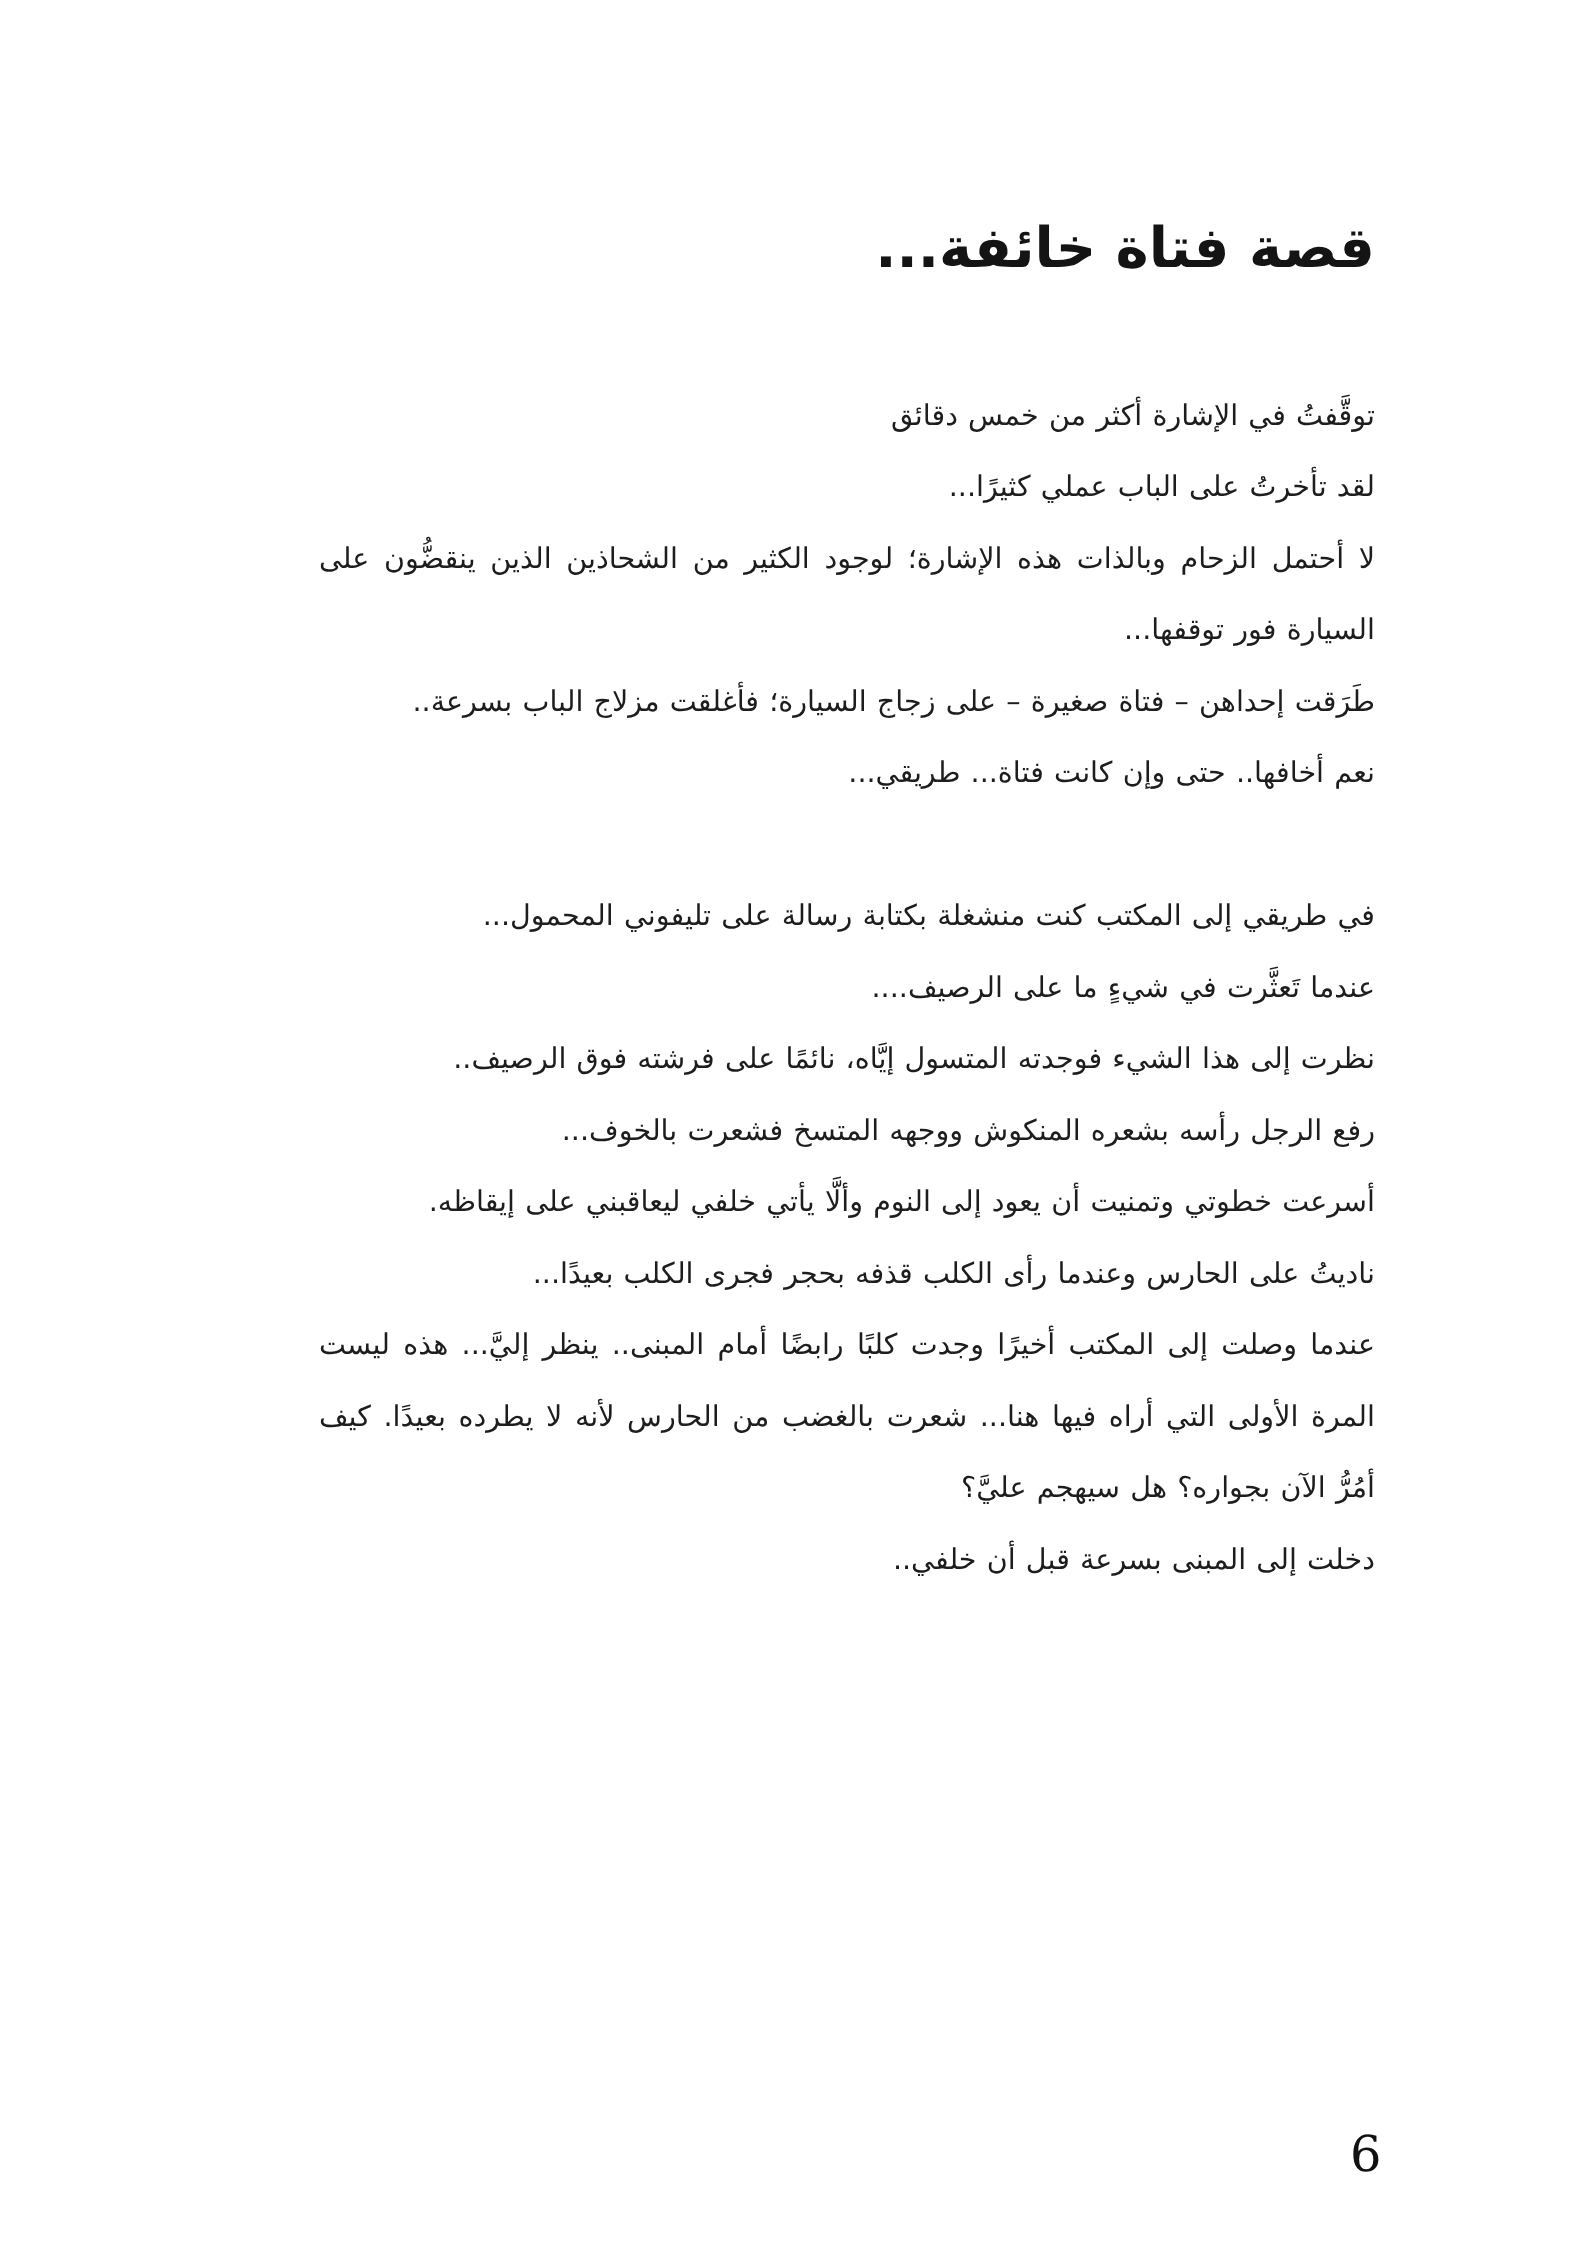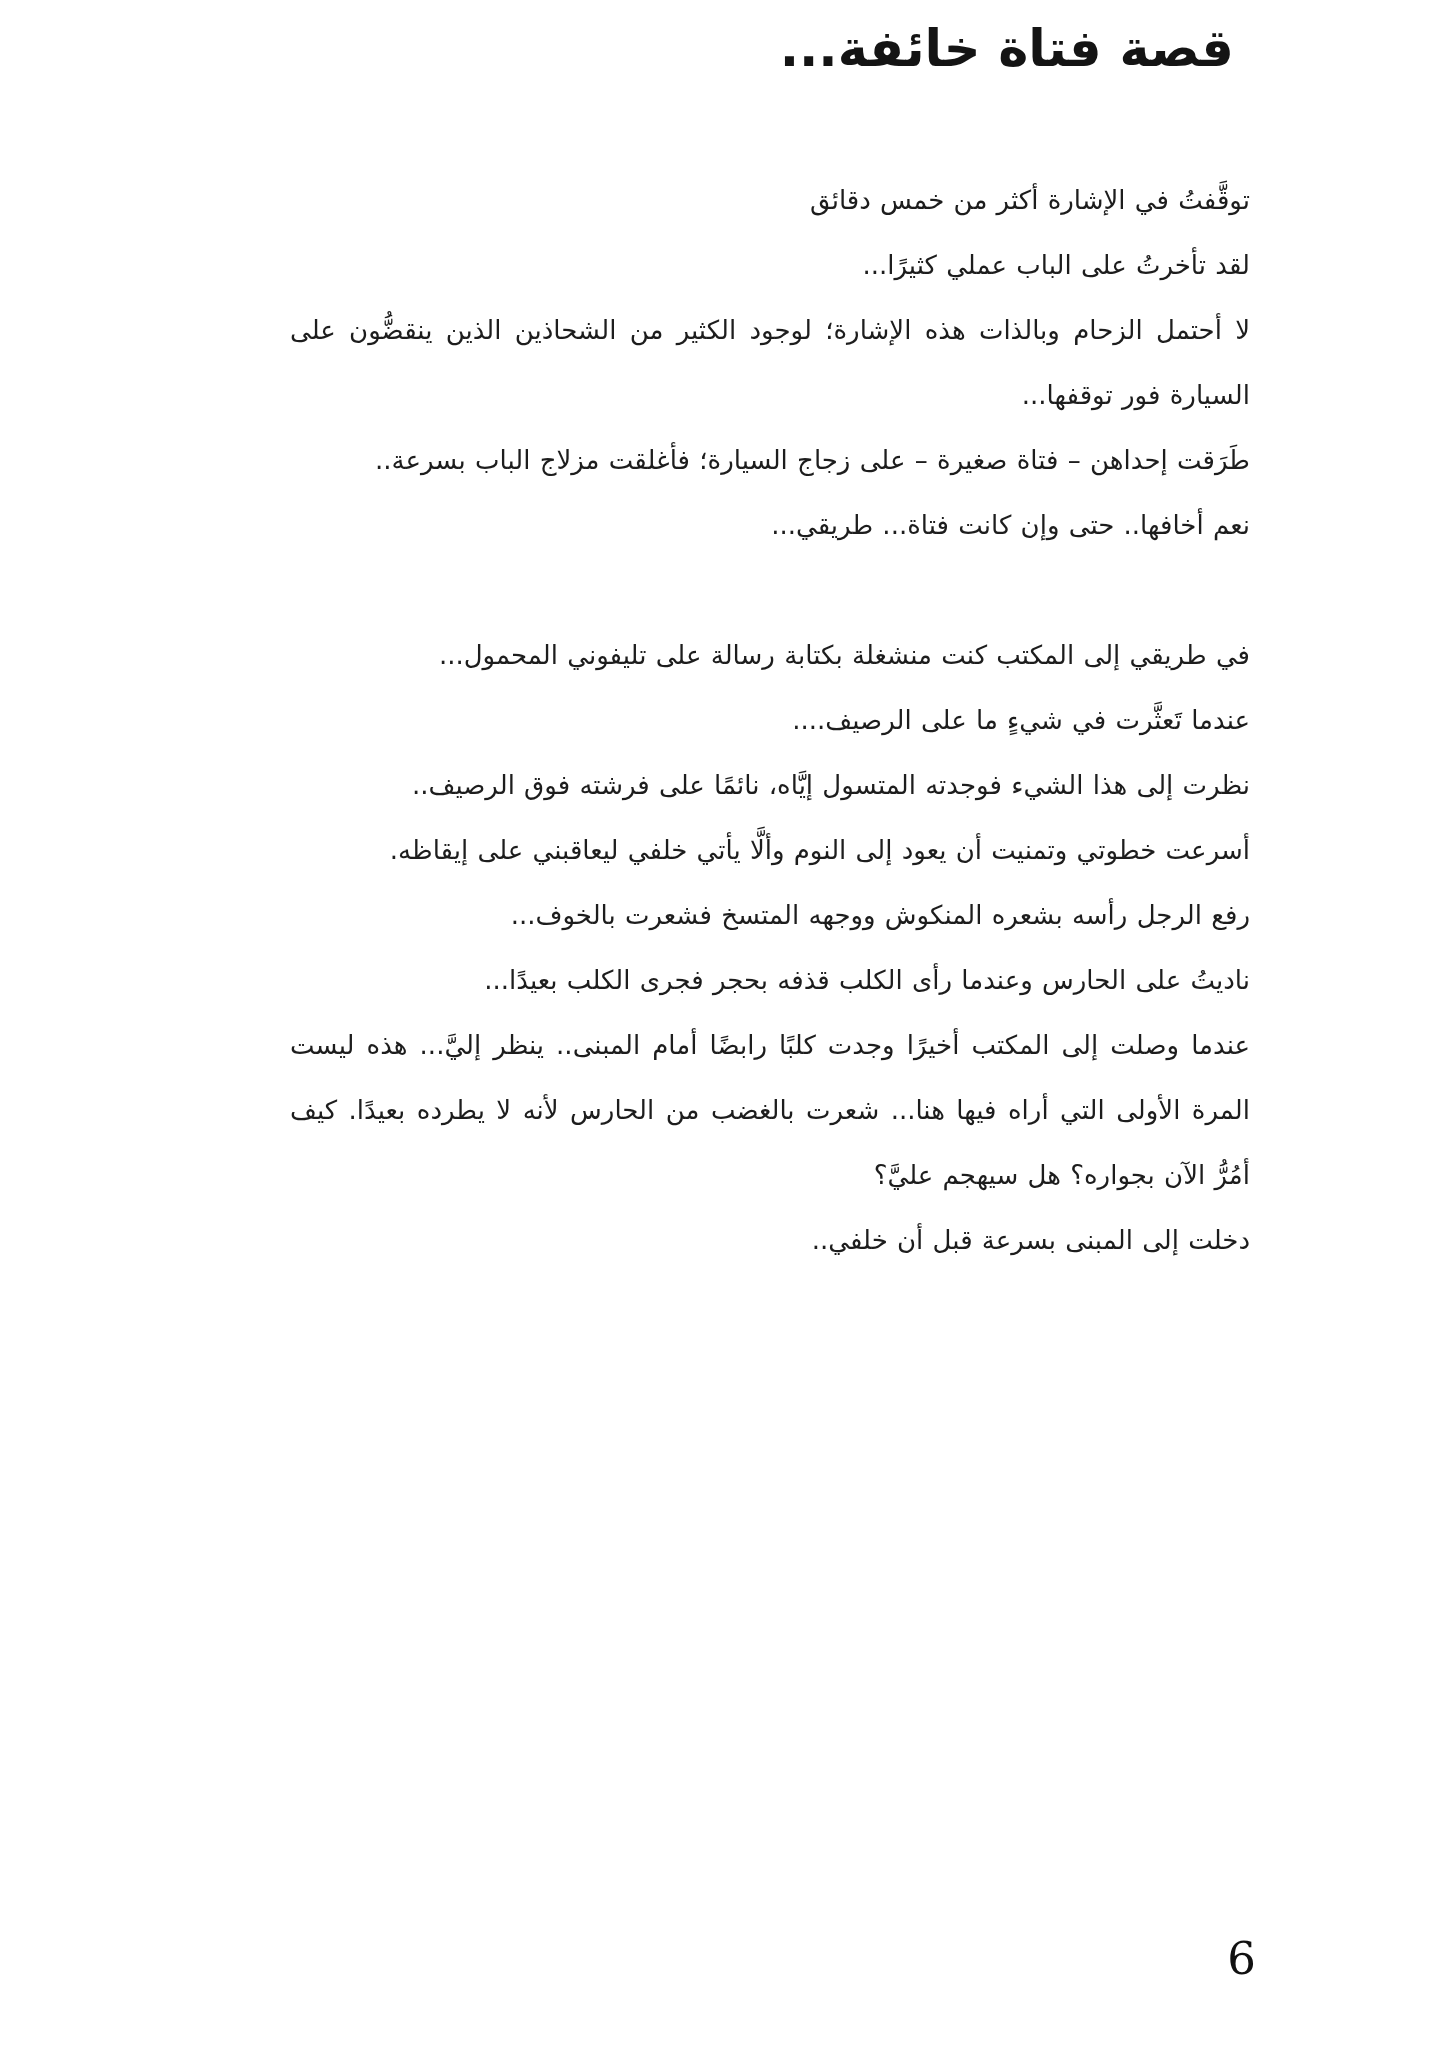--- a/index.html
+++ b/index.html
@@ -17,21 +17,22 @@
     direction: rtl;
   }
   .content {
     position: absolute;
     top: 0;
     right: 195px;
     width: 960px;
     direction: rtl;
   }
   .title {
-    margin: 16px;
+    margin: 0;
+    padding-top: 194px;
     font-family: "DejaVu Sans", sans-serif;
     font-weight: bold;
     font-size: 51px;
     line-height: 66px;
     text-align: right;
     color: #141414;
     letter-spacing: 0;
   }
   .story {
     margin-top: 86px;
@@ -68,21 +69,21 @@
     <h1 class="title">قصة فتاة خائفة...</h1>
     <div class="story">
       <p class="para">توقَّفتُ في الإشارة أكثر من خمس دقائق</p>
       <p class="para">لقد تأخرتُ على الباب عملي كثيرًا...</p>
       <p class="para">لا أحتمل الزحام وبالذات هذه الإشارة؛ لوجود الكثير من الشحاذين الذين ينقضُّون على السيارة فور توقفها...</p>
       <p class="para">طَرَقت إحداهن – فتاة صغيرة – على زجاج السيارة؛ فأغلقت مزلاج الباب بسرعة..</p>
       <p class="para">نعم أخافها.. حتى وإن كانت فتاة... طريقي...</p>
       <p class="para gap-above">في طريقي إلى المكتب كنت منشغلة بكتابة رسالة على تليفوني المحمول...</p>
       <p class="para">عندما تَعثَّرت في شيءٍ ما على الرصيف....</p>
       <p class="para">نظرت إلى هذا الشيء فوجدته المتسول إيَّاه، نائمًا على فرشته فوق الرصيف..</p>
+      <p class="para">رفع الرجل رأسه بشعره المنكوش ووجهه المتسخ فشعرت بالخوف...</p>
       <p class="para">أسرعت خطوتي وتمنيت أن يعود إلى النوم وألَّا يأتي خلفي ليعاقبني على إيقاظه.</p>
-      <p class="para">رفع الرجل رأسه بشعره المنكوش ووجهه المتسخ فشعرت بالخوف...</p>
       <p class="para">ناديتُ على الحارس وعندما رأى الكلب قذفه بحجر فجرى الكلب بعيدًا...</p>
       <p class="para">عندما وصلت إلى المكتب أخيرًا وجدت كلبًا رابضًا أمام المبنى.. ينظر إليَّ... هذه ليست المرة الأولى التي أراه فيها هنا... شعرت بالغضب من الحارس لأنه لا يطرده بعيدًا. كيف أمُرُّ الآن بجواره؟ هل سيهجم عليَّ؟</p>
       <p class="para">دخلت إلى المبنى بسرعة قبل أن خلفي..</p>
     </div>
   </div>
   <div class="page-num">6</div>
 </div>
 
 </body></html>

